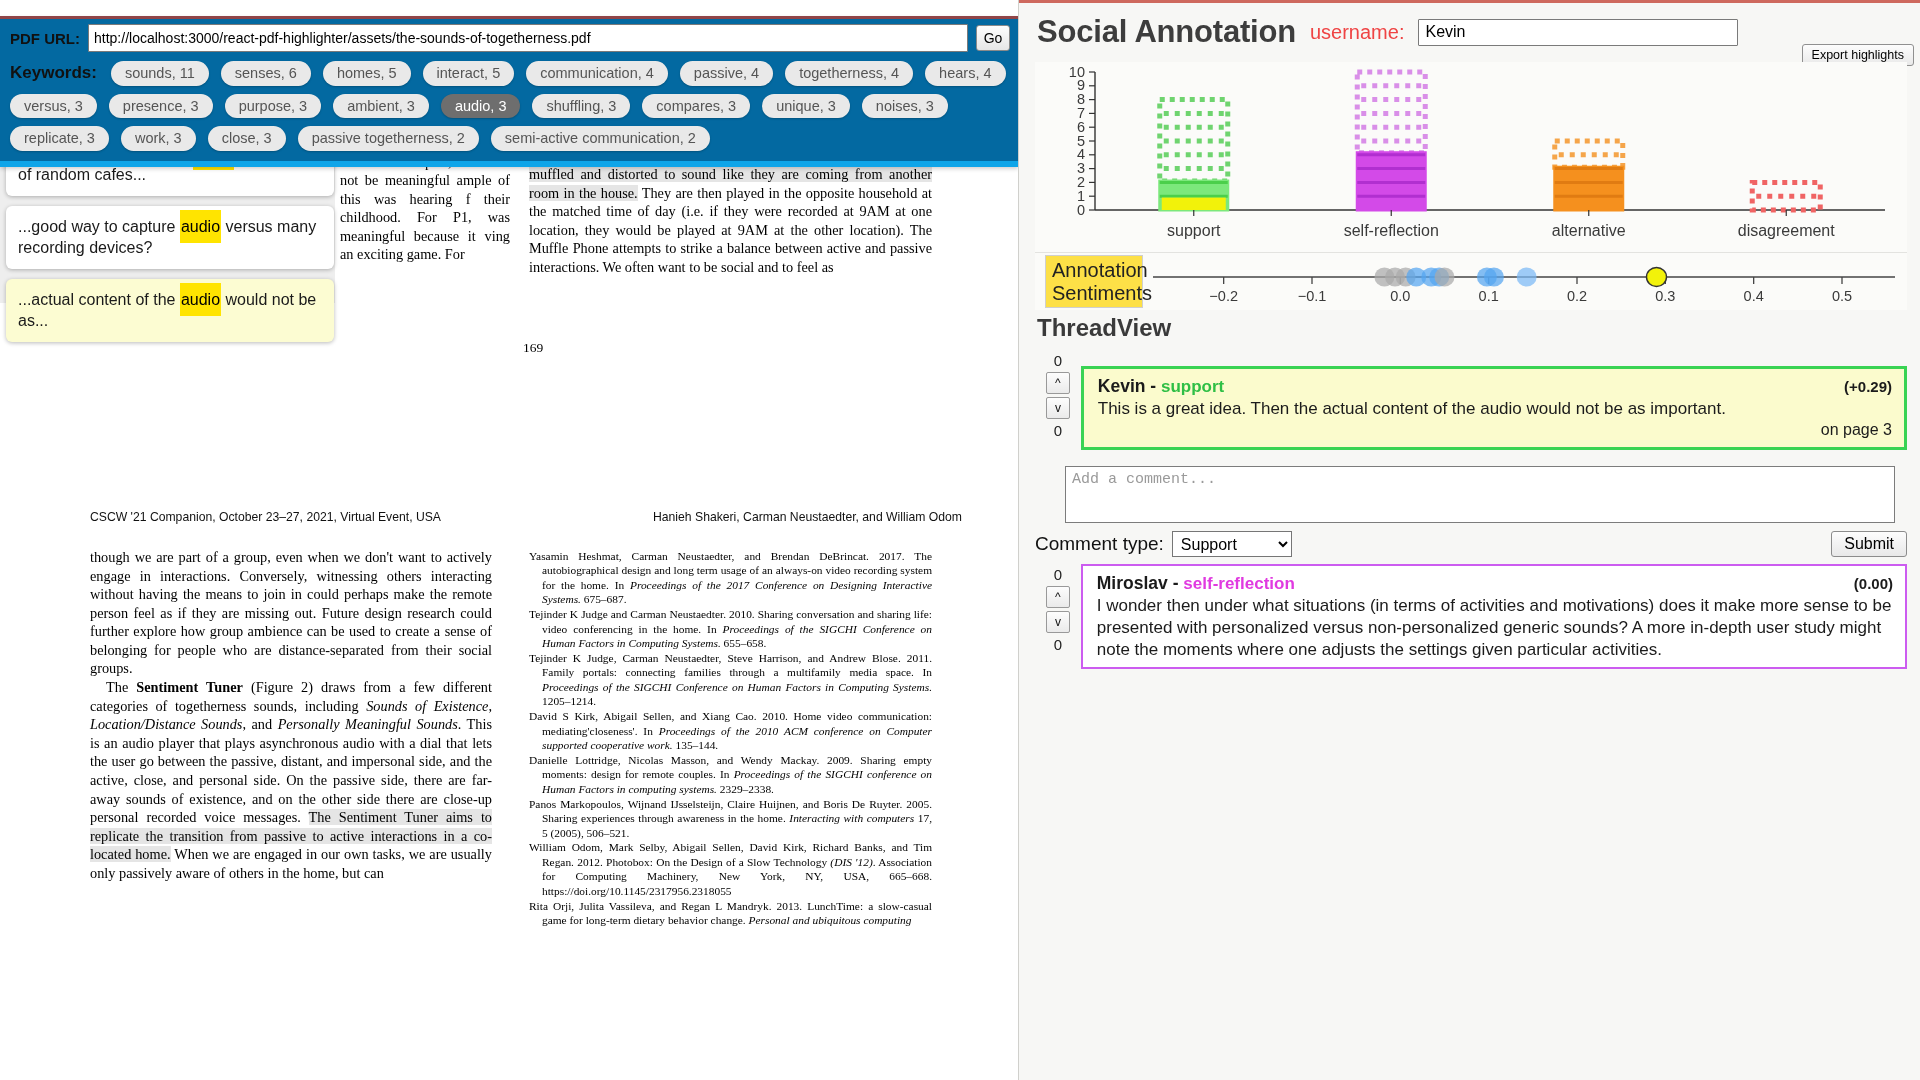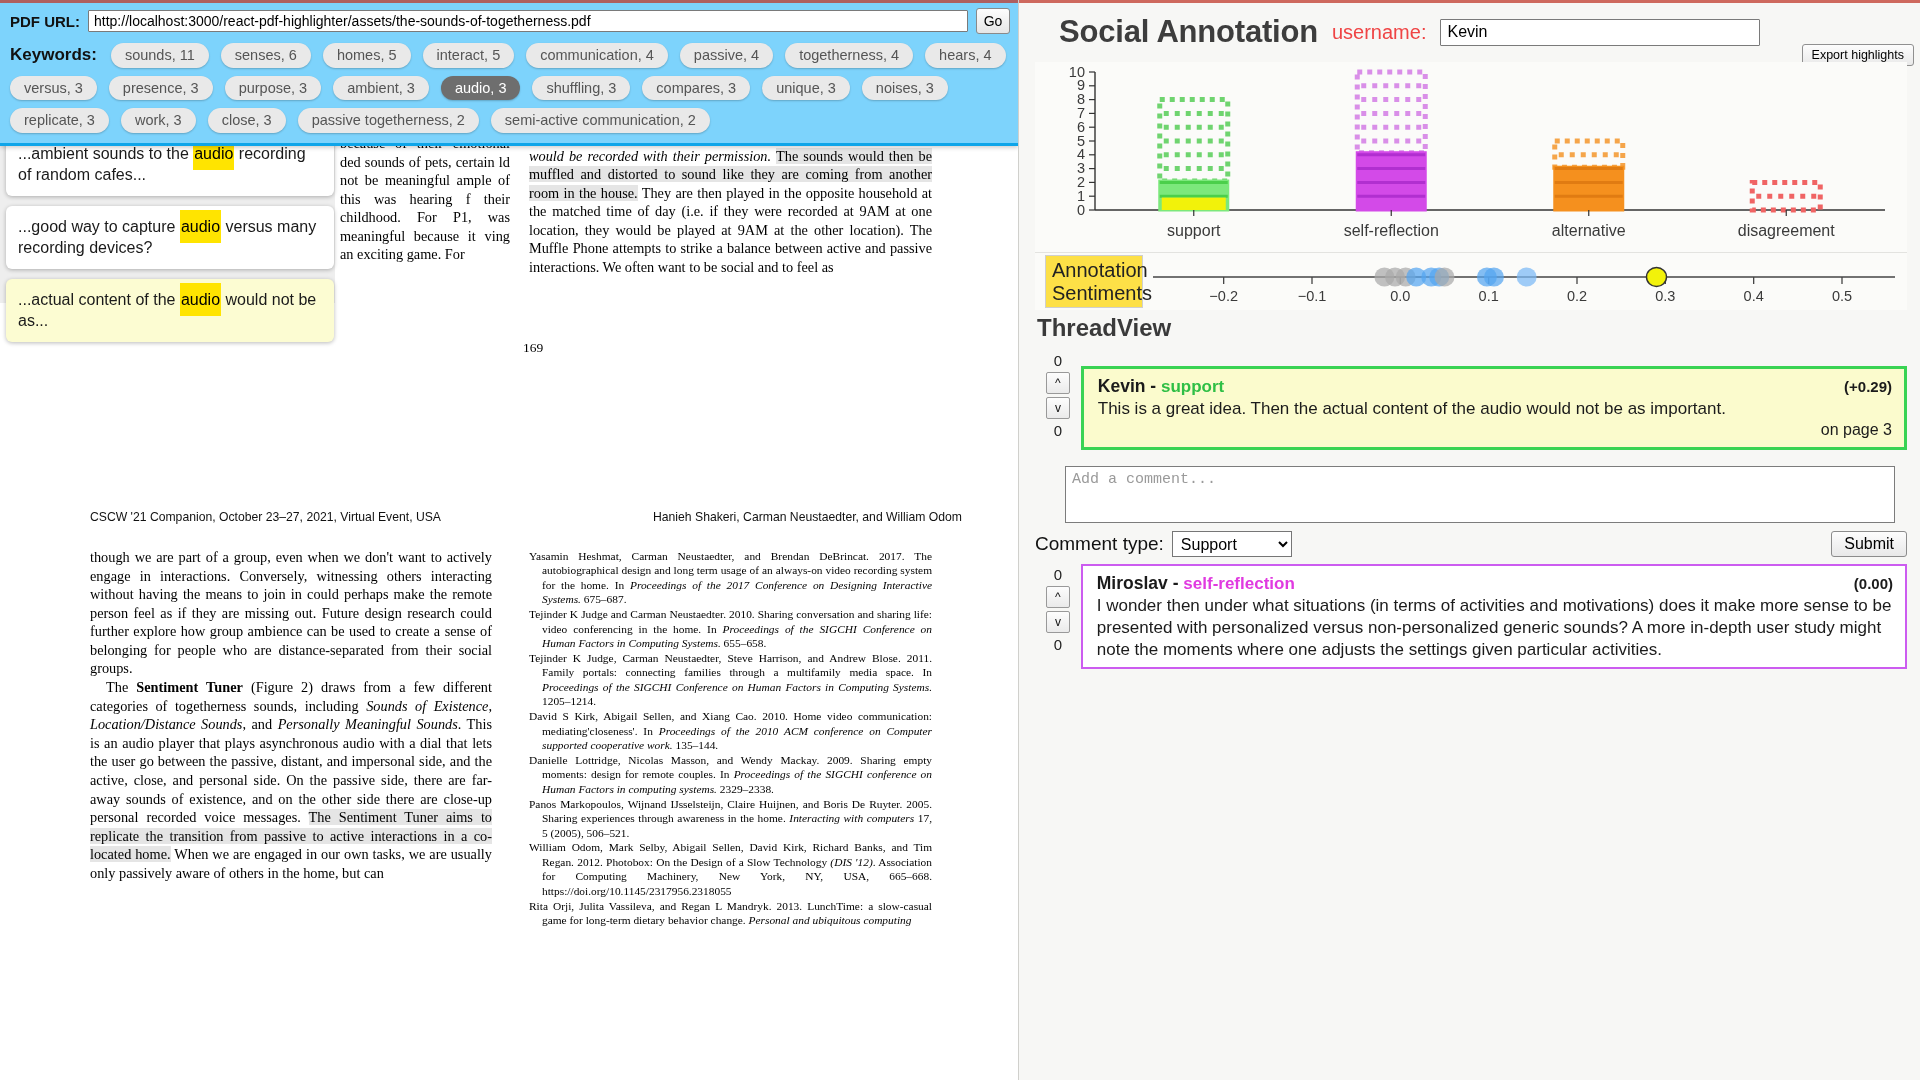--- a/index.html
+++ b/index.html
@@ -13,34 +13,34 @@
   #root { position: relative; width: 1920px; height: 1080px; }
 
   
   #pdf-pane {
     position: absolute; left: 0; top: 0;
     width: 1018px; height: 1080px;
     background: #ffffff;
     overflow: hidden;
   }
   #pdf-topbar-wrap {
-    position: absolute; left: 0; top: 0; width: 1018px;
-    background: #7dd3fc;
-    border-bottom: 3px solid #0ea5e9;
+    position: absolute; left: 0; top: 16px; width: 1018px;
+    background: #0369a1;
+    border-bottom: 6px solid #0ea5e9;
     box-shadow: 0 2px 4px rgba(0,0,0,.18);
     z-index: 40;
   }
   #topline { height: 3px; background: #c0392b; opacity:.75; }
   .url-row {
     display: flex; align-items: center;
     padding: 5px 8px 5px 10px; gap: 8px;
   }
   .url-label { font-size: 15px; font-weight: bold; color: #111; white-space: nowrap; }
   .url-input {
-    flex: 1; height: 22px; font-size: 14px;
+    flex: 1; height: 28px; font-size: 14px;
     font-family: "Liberation Sans", sans-serif;
     padding: 2px 5px; border: 1px solid #7a7a7a; background:#fff; color:#000;
     border-radius: 1px;
   }
   .go-btn {
     height: 26px; min-width: 34px; font-size: 14px;
     border: 1px solid #8a8a8a; border-radius: 3px;
     background: linear-gradient(#fdfdfd,#e6e6e6); cursor: pointer; color:#000;
   }
   .kw-row {
@@ -123,21 +123,21 @@
     position: absolute; right: 6px; top: 4px;
     font-size: 12.5px; padding: 3px 9px;
     border: 1px solid #909090; border-radius: 3px;
     background: linear-gradient(#fdfdfd,#e9e9e9);
     cursor: pointer; color: #000;
     font-family: "Liberation Sans", sans-serif;
     margin-top: 40px;
   }
   #sa-head {
     position: absolute; left: 18px; top: 14px;
-    display: flex; align-items: center; gap: 14px; margin-left: 22px;
+    display: flex; align-items: center; gap: 14px;
   }
   #sa-title { font-size: 31px; font-weight: bold; color: #3d3d3d; letter-spacing:-.2px; }
   #sa-userlabel { font-size: 20px; color: #ef4444; }
   #sa-username {
     width: 320px; height: 27px; font-size: 16px;
     padding: 2px 6px; border: 1px solid #7a7a7a; background:#fff; color:#000;
     font-family: "Liberation Sans", sans-serif; border-radius:1px;
   }
 
   

